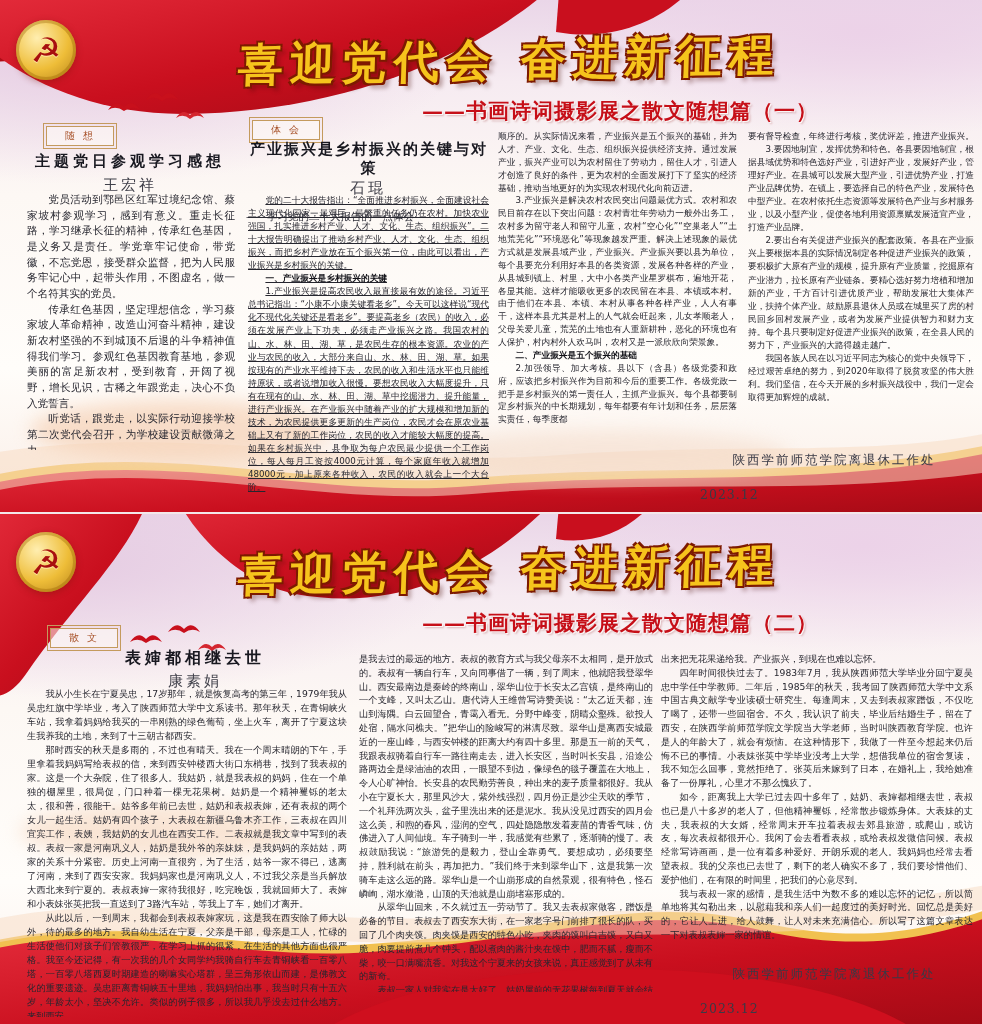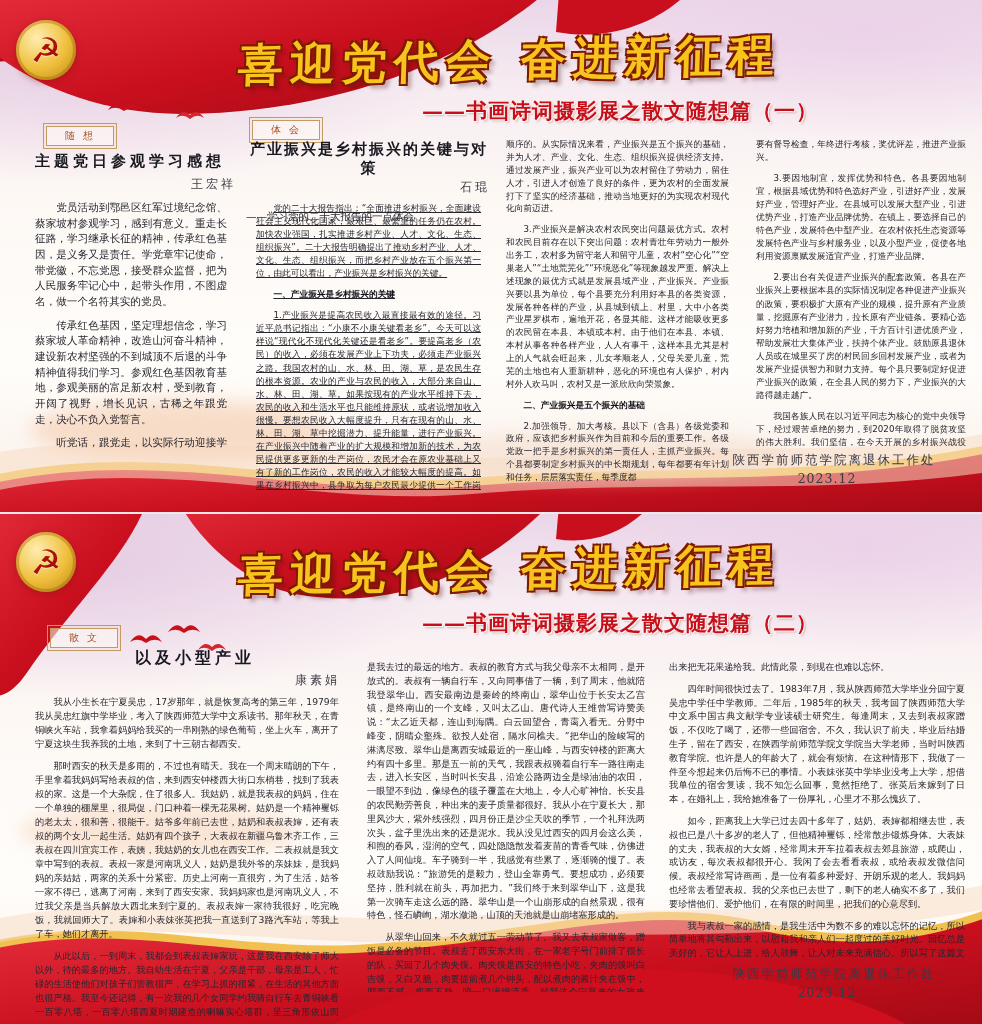--- a/index.html
+++ b/index.html
@@ -24,28 +24,28 @@
   .subtitle{position:absolute;z-index:4;font-family:"DejaVu Serif",serif;font-weight:bold;
     font-size:21px;letter-spacing:1px;color:#c60f18;white-space:nowrap;
     text-shadow:1px 1px 0 rgba(255,255,255,.85), 2px 2px 2px rgba(140,20,20,.25);margin-left:37px;}
   .tag{position:absolute;z-index:4;font-size:10px;letter-spacing:8px;padding:2px 12px 2px 18px;
     color:#a8522a;border:1px solid #c49a5d;outline:1px solid #c49a5d;outline-offset:2px;
     background:rgba(255,252,246,.55);font-family:"DejaVu Serif",serif;}
   .essay-title{position:absolute;z-index:4;font-family:"DejaVu Serif",serif;font-weight:bold;
     color:#181820;text-align:center;letter-spacing:4px;}
   .essay-sub{position:absolute;z-index:4;font-family:"DejaVu Serif",serif;font-weight:normal;
     color:#2c2c36;text-align:left;margin-top:48px;}
-  .author{position:absolute;z-index:4;font-size:12px;color:#40404a;text-align:right;letter-spacing:3px;}
+  .author{position:absolute;z-index:4;font-size:15px;color:#40404a;text-align:center;letter-spacing:3px;}
   .col{position:absolute;z-index:3;text-align:justify;color:#26262f;overflow:hidden;}
-  .col p{margin:8px;text-indent:2em;}
+  .col p{margin:0;text-indent:2em;}
   .col p.noind{text-indent:0;}
   .col p.h{font-weight:bold;color:#101016;text-indent:2em;}
   .sig{position:absolute;z-index:4;text-align:center;color:#3a3a46;
     font-family:"DejaVu Serif",serif;font-size:12.5px;letter-spacing:2px;}
-  .sig .date{margin-top:2px;text-align:center;padding-right:14px;letter-spacing:1px;}
+  .sig .date{margin-top:18px;text-align:left;padding-right:14px;letter-spacing:1px;}
   
   .p1c1{left:27px;top:192px;width:208px;height:258px;font-size:10.6px;line-height:1.48;}
   .p1c2{left:248px;top:194px;width:241px;height:300px;font-size:8.7px;line-height:1.5;text-decoration:underline;}
   .p1c3{left:498px;top:130px;width:239px;height:372px;font-size:8.7px;line-height:1.48;}
   .p1c4{left:748px;top:130px;width:226px;height:316px;font-size:8.7px;line-height:1.5;}
   .p2c1{left:27px;top:173px;width:320px;height:330px;font-size:9.2px;line-height:1.52;}
   .p2c2{left:359px;top:138px;width:294px;height:340px;font-size:9.2px;line-height:1.5;}
   .p2c3{left:661px;top:138px;width:312px;height:306px;font-size:9.2px;line-height:1.5;}
 </style>
 </head>
@@ -151,35 +151,35 @@
     <svg class="deco" style="left:128px;top:106px;" width="110" height="40" viewBox="0 0 110 40">
       <path d="M2 22 Q10 10 18 19 Q26 10 34 22 Q26 17 18 23 Q10 17 2 22 Z" fill="#c8101c"></path>
       <path d="M40 12 Q48 0 56 9 Q64 0 72 12 Q64 7 56 13 Q48 7 40 12 Z" fill="#c8101c"></path>
       <path d="M70 30 Q77 20 84 27 Q91 20 98 30 Q91 25 84 31 Q77 25 70 30 Z" fill="#d4262f"></path>
     </svg>
 
     <div class="main-title" style="left:238px;top:26px;">喜迎党代会 奋进新征程</div>
     <div class="subtitle" style="left:385px;top:95px;">——书画诗词摄影展之散文随想篇（二）</div>
 
     <div class="tag" style="left:50px;top:114px;">散文</div>
-    <div class="essay-title" style="left:50px;top:134px;width:290px;font-size:16px;">以及小型产业</div>
+    <div class="essay-title" style="left:50px;top:134px;width:290px;font-size:16px;">表婶都相继去世</div>
     <div class="author" style="left:50px;top:158px;width:290px;">康素娟</div>
 
     <div class="col p2c1">
       <p>我从小生长在宁夏吴忠，17岁那年，就是恢复高考的第三年，1979年我从吴忠红旗中学毕业，考入了陕西师范大学中文系读书。那年秋天，在青铜峡火车站，我拿着妈妈给我买的一串刚熟的绿色葡萄，坐上火车，离开了宁夏这块生我养我的土地，来到了十三朝古都西安。</p>
       <p>那时西安的秋天是多雨的，不过也有晴天。我在一个周末晴朗的下午，手里拿着我妈妈写给表叔的信，来到西安钟楼西大街口东梢巷，找到了我表叔的家。这是一个大杂院，住了很多人。我姑奶，就是我表叔的妈妈，住在一个单独的棚屋里，很局促，门口种着一棵无花果树。姑奶是一个精神矍铄的老太太，很和善，很能干。姑爷多年前已去世，姑奶和表叔表婶，还有表叔的两个女儿一起生活。姑奶有四个孩子，大表叔在新疆乌鲁木齐工作，三表叔在四川宜宾工作，表姨，我姑奶的女儿也在西安工作。二表叔就是我文章中写到的表叔。表叔一家是河南巩义人，姑奶是我外爷的亲妹妹，是我妈妈的亲姑姑，两家的关系十分紧密。历史上河南一直很穷，为了生活，姑爷一家不得已，逃离了河南，来到了西安安家。我妈妈家也是河南巩义人，不过我父亲是当兵解放大西北来到宁夏的。表叔表婶一家待我很好，吃完晚饭，我就回师大了。表婶和小表妹张英把我一直送到了3路汽车站，等我上了车，她们才离开。</p>
       <p>从此以后，一到周末，我都会到表叔表婶家玩，这是我在西安除了师大以外，待的最多的地方。我自幼生活在宁夏，父亲是干部，母亲是工人，忙碌的生活使他们对孩子们管教很严，在学习上抓的很紧，在生活的其他方面也很严格。我至今还记得，有一次我的几个女同学约我骑自行车去青铜峡看一百零八塔，一百零八塔西夏时期建造的喇嘛实心塔群，呈三角形依山而建，是佛教文化的重要遗迹。吴忠距离青铜峡五十里地，我妈妈怕出事，我当时只有十五六岁，年龄太小，坚决不允许。类似的例子很多，所以我几乎没去过什么地方。来到西安，</p>
     </div>
     <div class="col p2c2">
       <p class="noind">是我去过的最远的地方。表叔的教育方式与我父母亲不太相同，是开放式的。表叔有一辆自行车，又向同事借了一辆，到了周末，他就陪我登翠华山。西安最南边是秦岭的终南山，翠华山位于长安太乙宫镇，是终南山的一个支峰，又叫太乙山。唐代诗人王维曾写诗赞美说：“太乙近天都，连山到海隅。白云回望合，青霭入看无。分野中峰变，阴晴众壑殊。欲投人处宿，隔水问樵夫。”把华山的险峻写的淋漓尽致。翠华山是离西安城最近的一座山峰，与西安钟楼的距离大约有四十多里。那是五一前的天气，我跟表叔骑着自行车一路往南走去，进入长安区，当时叫长安县，沿途公路两边全是绿油油的农田，一眼望不到边，像绿色的毯子覆盖在大地上，令人心旷神怡。长安县的农民勤劳善良，种出来的麦子质量都很好。我从小在宁夏长大，那里风沙大，紫外线强烈，四月份正是沙尘天吹的季节，一个礼拜洗两次头，盆子里洗出来的还是泥水。我从没见过西安的四月会这么美，和煦的春风，湿润的空气，四处隐隐散发着麦苗的青香气味，仿佛进入了人间仙境。车子骑到一半，我感觉有些累了，逐渐骑的慢了。表叔鼓励我说：“旅游凭的是毅力，登山全靠勇气。要想成功，必须要坚持，胜利就在前头，再加把力。”我们终于来到翠华山下，这是我第一次骑车走这么远的路。翠华山是一个山崩形成的自然景观，很有特色，怪石嶙峋，湖水潋滟，山顶的天池就是山崩堵塞形成的。</p>
       <p>从翠华山回来，不久就过五一劳动节了。我又去表叔家做客，蹭饭是必备的节目。表叔去了西安东大街，在一家老字号门前排了很长的队，买回了几个肉夹馍。肉夹馍是西安的特色小吃，夹肉的馍叫白吉馍，又白又脆，肉要提前煮几个钟头，配以煮肉的酱汁夹在馍中，肥而不腻，瘦而不柴，咬一口满嘴流香。对我这个宁夏来的女孩来说，真正感觉到了从未有的新奇。</p>
       <p>表叔一家人对我实在是太好了。姑奶屋前的无花果树每到夏天就会结满了大颗的无花果，姑奶把先熟的无花果全部摘下来放在笸箩里，等着我周末去了以后，拿出来让我享用。小表妹张英抢先</p>
     </div>
     <div class="col p2c3">
-      <p class="noind">出来把无花果递给我。此情此景，到现在也难以忘怀。</p>
+      <p class="noind">出来把无花果递给我。产业振兴，到现在也难以忘怀。</p>
       <p>四年时间很快过去了。1983年7月，我从陕西师范大学毕业分回宁夏吴忠中学任中学教师。二年后，1985年的秋天，我考回了陕西师范大学中文系中国古典文献学专业读硕士研究生。每逢周末，又去到表叔家蹭饭，不仅吃了喝了，还带一些回宿舍。不久，我认识了前夫，毕业后结婚生子，留在了西安，在陕西学前师范学院文学院当大学老师，当时叫陕西教育学院。也许是人的年龄大了，就会有烦恼。在这种情形下，我做了一件至今想起来仍后悔不已的事情。小表妹张英中学毕业没考上大学，想借我单位的宿舍复读，我不知怎么回事，竟然拒绝了。张英后来嫁到了日本，在婚礼上，我给她准备了一份厚礼，心里才不那么愧疚了。</p>
       <p>如今，距离我上大学已过去四十多年了，姑奶、表婶都相继去世，表叔也已是八十多岁的老人了，但他精神矍铄，经常散步锻炼身体。大表妹的丈夫，我表叔的大女婿，经常周末开车拉着表叔去郊县旅游，或爬山，或访友，每次表叔都很开心。我闲了会去看看表叔，或给表叔发微信问候。表叔经常写诗画画，是一位有着多种爱好、开朗乐观的老人。我妈妈也经常去看望表叔。我的父亲也已去世了，剩下的老人确实不多了，我们要珍惜他们、爱护他们，在有限的时间里，把我们的心意尽到。</p>
       <p>我与表叔一家的感情，是我生活中为数不多的难以忘怀的记忆，所以简单地将其勾勒出来，以慰藉我和亲人们一起度过的美好时光。回忆总是美好的，它让人上进，给人鼓舞，让人对未来充满信心。所以写了这篇文章表达一下对表叔表婶一家的情谊。</p>
     </div>
 
     <div class="sig" style="left:700px;top:452px;width:268px;">
       <div>陕西学前师范学院离退休工作处</div>
       <div class="date">2023.12</div>
     </div>
   </section>

